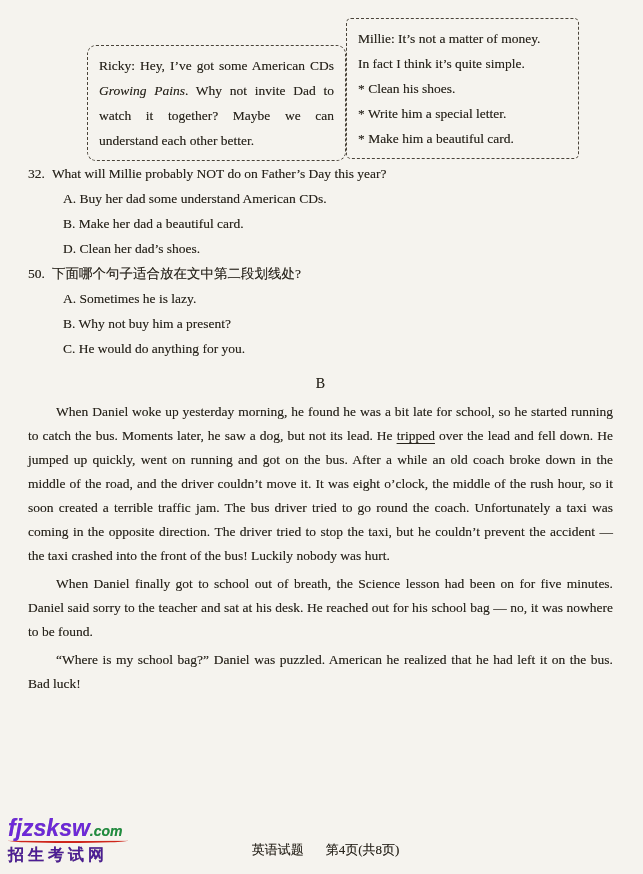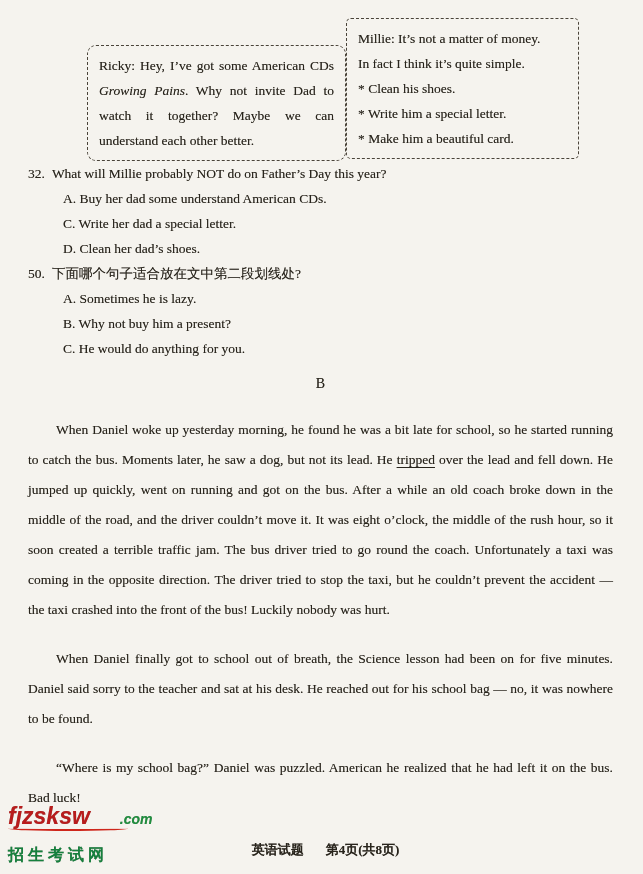--- a/index.html
+++ b/index.html
@@ -41,50 +41,50 @@
   .opt-w2 { width:145px; }
   .opt-w3 { width:140px; }
   .options-col .opt-line { padding-left:35px; line-height:25px; }
   .q-stem.cjk { font-family:"Liberation Serif","DejaVu Serif",serif; }
   
   .section-label { text-align:center; font-size:14px; line-height:25px; margin-top:10px; }
   
   .passage {
     text-align:justify;
     text-indent:28px;
-    line-height:30px;
-    margin-top:19px;
+    line-height:24px;
+    margin-top:4px;
   }
   .passage .u { text-decoration:underline; text-underline-offset:3px; }
   
   .footer {
     position:absolute; left:8px; right:0; bottom:15px;
-    text-align:center; font-size:13px;font-weight:bold;
+    text-align:center; font-size:13px;
   }
   .footer .footer-right { margin-left:22px; }
   
   .watermark {
     position:absolute; left:8px; bottom:10px;
     z-index:5; line-height:1.1;
   }
   .wm-site {
     font-family:"Liberation Sans","DejaVu Sans",sans-serif;
     font-style:italic; font-weight:bold;
   }
-  .wm-main { font-size:23px; color:#b91c1c; }
-  .wm-com  { font-size:14px; color:#1e8f3e;margin-left:30px; }
+  .wm-main { font-size:23px; color:#6d28d9; }
+  .wm-com  { font-size:14px; color:#1e8f3e; }
   .wm-swoosh {
     width:120px; height:5px;
     border-bottom:2px solid #ce261b;
     border-radius:50%;
     margin-top:-3px;
   }
   .wm-caption {
-    font-size:16px; font-weight:bold; color:#15803d;
-    letter-spacing:4px; margin-top:15px;
+    font-size:16px; font-weight:bold; color:#4c1d95;
+    letter-spacing:4px; margin-top:3px;
   }
 </style>
 </head>
 <body>
 
 <div class="page">
 
   <div class="top-notes">
     <div class="note-box ricky-box">
       <span>Ricky: Hey, I’ve got some American CDs </span><em>Growing Pains</em><span>. Why not invite Dad to watch it together? Maybe we can understand each other better.</span>
@@ -97,21 +97,21 @@
       <div class="note-line">*  Make him a beautiful card.</div>
     </div>
   </div>
 
 
   <div class="question options-col">
     <div class="q-stem" style="margin-top:0;">
       <span class="q-num">32.</span><span>What will Millie probably NOT do on Father’s Day this year?</span>
     </div>
     <div class="opt-line">A. Buy her dad some understand American CDs.</div>
-    <div class="opt-line">C. Write her dad a special letter.</div>
+    <div class="opt-line">B. Make her dad a beautiful card.</div>
     <div class="opt-line">D. Clean her dad’s shoes.</div>
   </div>
 
   <div class="question options-col">
     <div class="q-stem cjk" style="margin-top:0;">
       <span class="q-num">50.</span><span>下面哪个句子适合放在文中第二段划线处?</span>
     </div>
     <div class="opt-line">A. Sometimes he is lazy.</div>
     <div class="opt-line">B. Why not buy him a present?</div>
     <div class="opt-line">C. He would do anything for you.</div>

